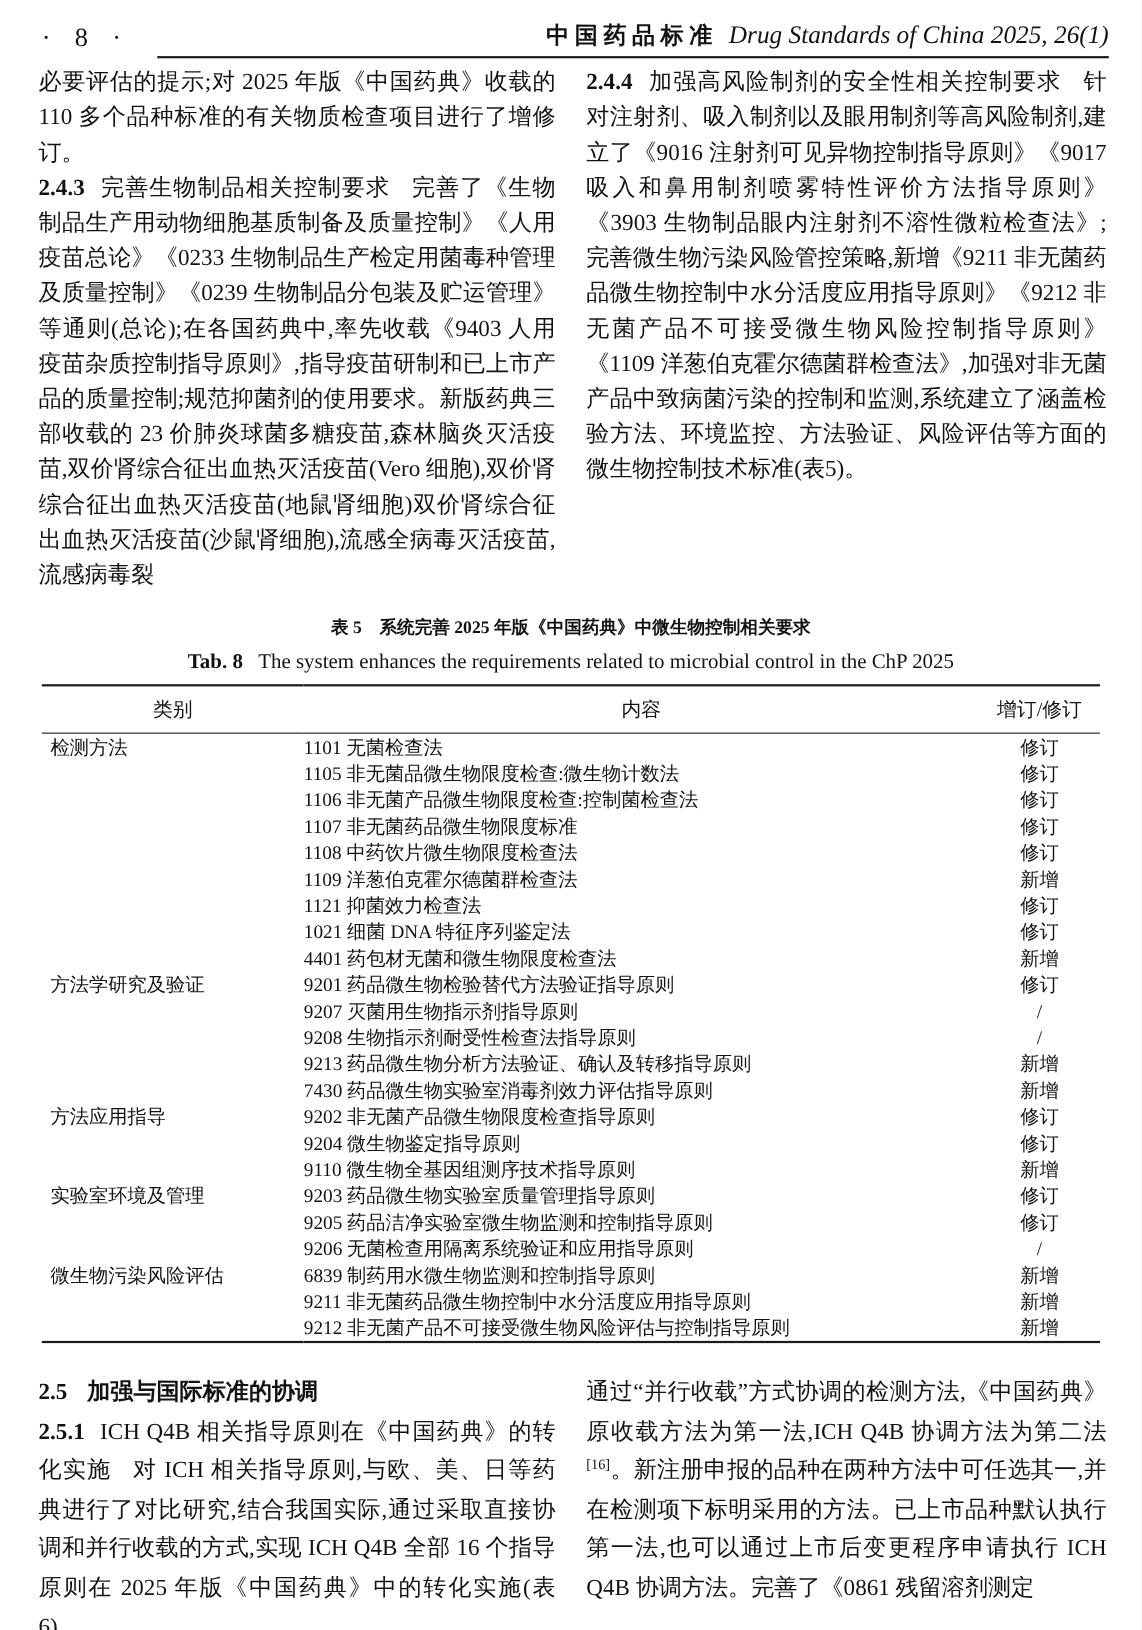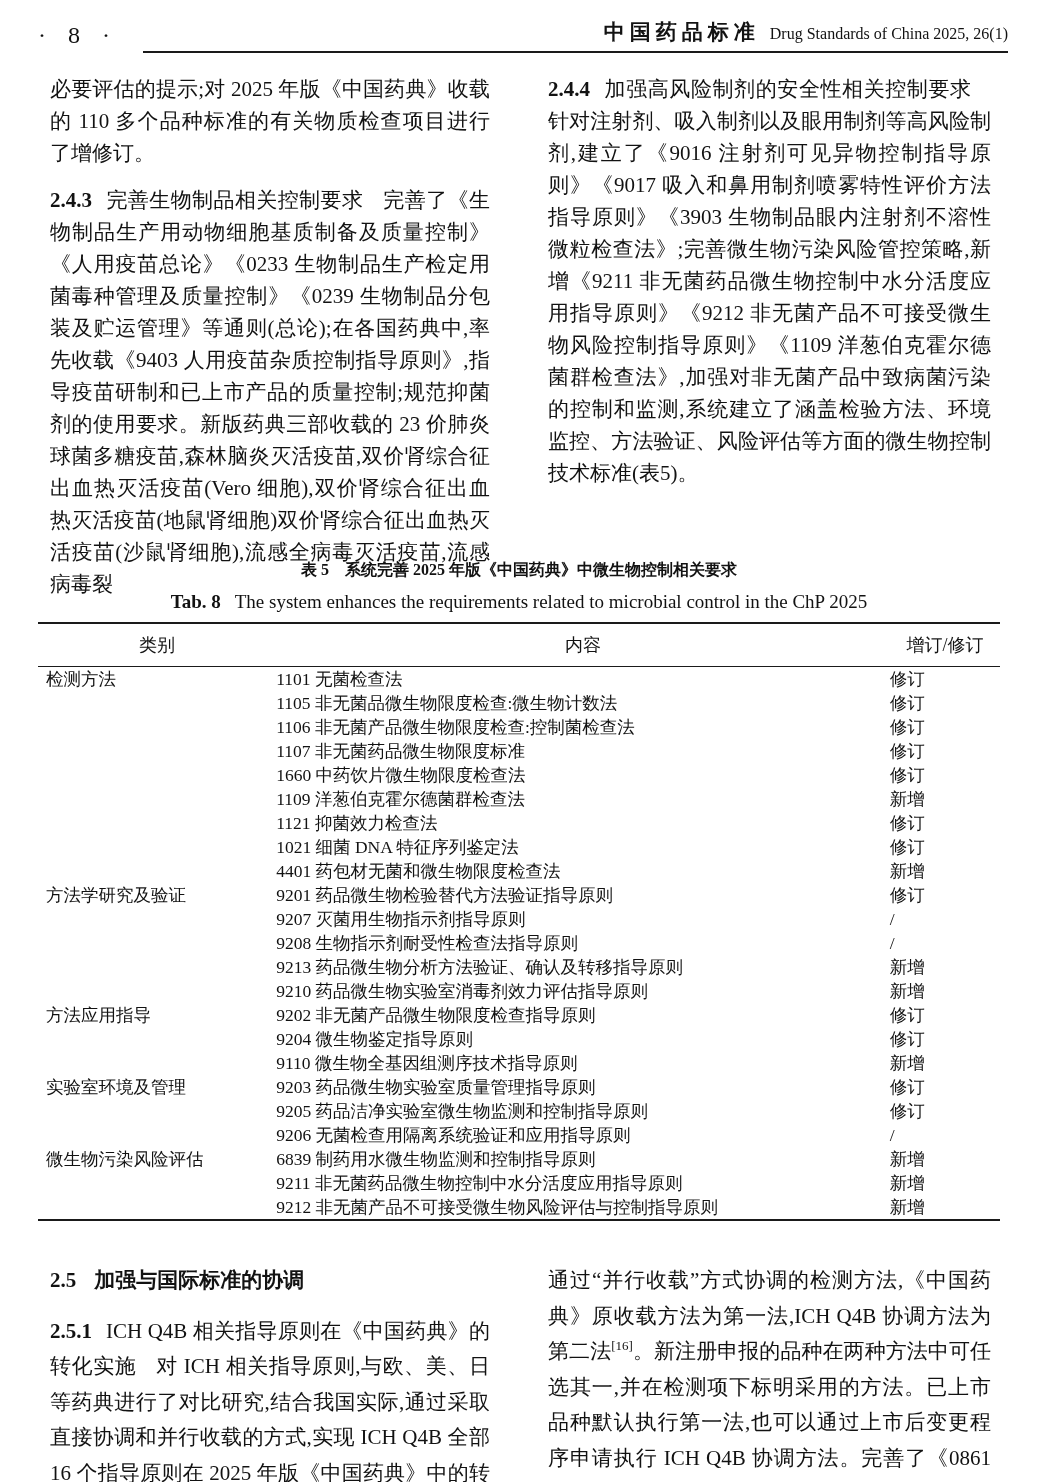--- a/index.html
+++ b/index.html
@@ -11,28 +11,28 @@
   }
   
   .hdr-pageno {
     position:absolute; left:38px; top:22px;
     font-size:24px; letter-spacing:8px;
   }
   .hdr-right {
     position:absolute; right:30px; top:18px; white-space:nowrap;
   }
   .hdr-cn { font-weight:bold; font-size:21px; letter-spacing:5px; }
-  .hdr-en { font-size:16px; margin-left:6px; }
+  .hdr-en { font-size:23px; margin-left:6px;font-style:italic; }
   .hdr-rule {
     position:absolute; left:143px; width:865px; top:51px;
     border-top:2px solid #1a1a1a; height:0;
   }
   
   .col { position:absolute; font-size:21px; line-height:32px; text-align:justify; }
-  .col p { margin:15px; }
+  .col p { margin:0; }
   .col-tl { left:35px;  top:58px; width:470px; }
   .col-tr { left:533px; top:58px; width:473px; }
   .sec-num { font-weight:bold; margin-right:14px; }
   .sec-title { margin-right:20px; }
   sup.ref { font-size:13px; line-height:0; }
   
   .tab5-title-cn {
     position:absolute; left:0; top:560px; width:100%;
     text-align:center; font-weight:bold; font-size:16px;
   }
@@ -48,21 +48,21 @@
     border-collapse:collapse; font-size:17.5px;
     border-top:2px solid #1a1a1a; border-bottom:2px solid #1a1a1a;
   }
   table.tab5 thead th {
     font-weight:normal; text-align:center; height:40px;
     border-bottom:1px solid #1a1a1a; font-size:18px;
   }
   table.tab5 td { height:23.6px; padding:0; vertical-align:middle; white-space:nowrap; }
   table.tab5 td:nth-child(1) { width:232px; padding-left:8px; }
   table.tab5 td:nth-child(2) { width:618px; }
-  table.tab5 td:nth-child(3) { width:112px; text-align:left; }
+  table.tab5 td:nth-child(3) { width:112px; text-align:center; }
   
   .col-bl { left:35px;  top:1248px; width:470px; line-height:35.5px; }
   .col-br { left:533px; top:1248px; width:473px; line-height:35.5px; }
   .h25 { font-weight:bold; }
   .h25 .sec-num { margin-right:18px; }
 </style>
 </head>
 <body>
 
 <div class="page">
@@ -118,21 +118,21 @@
           <td>1106 非无菌产品微生物限度检查:控制菌检查法</td>
           <td>修订</td>
         </tr>
         <tr>
           <td></td>
           <td>1107 非无菌药品微生物限度标准</td>
           <td>修订</td>
         </tr>
         <tr>
           <td></td>
-          <td>1660 中药饮片微生物限度检查法</td>
+          <td>1108 中药饮片微生物限度检查法</td>
           <td>修订</td>
         </tr>
         <tr>
           <td></td>
           <td>1109 洋葱伯克霍尔德菌群检查法</td>
           <td>新增</td>
         </tr>
         <tr>
           <td></td>
           <td>1121 抑菌效力检查法</td>
@@ -163,21 +163,21 @@
           <td>9208 生物指示剂耐受性检查法指导原则</td>
           <td>/</td>
         </tr>
         <tr>
           <td></td>
           <td>9213 药品微生物分析方法验证、确认及转移指导原则</td>
           <td>新增</td>
         </tr>
         <tr>
           <td></td>
-          <td>9210 药品微生物实验室消毒剂效力评估指导原则</td>
+          <td>7430 药品微生物实验室消毒剂效力评估指导原则</td>
           <td>新增</td>
         </tr>
         <tr>
           <td>方法应用指导</td>
           <td>9202 非无菌产品微生物限度检查指导原则</td>
           <td>修订</td>
         </tr>
         <tr>
           <td></td>
           <td>9204 微生物鉴定指导原则</td>

